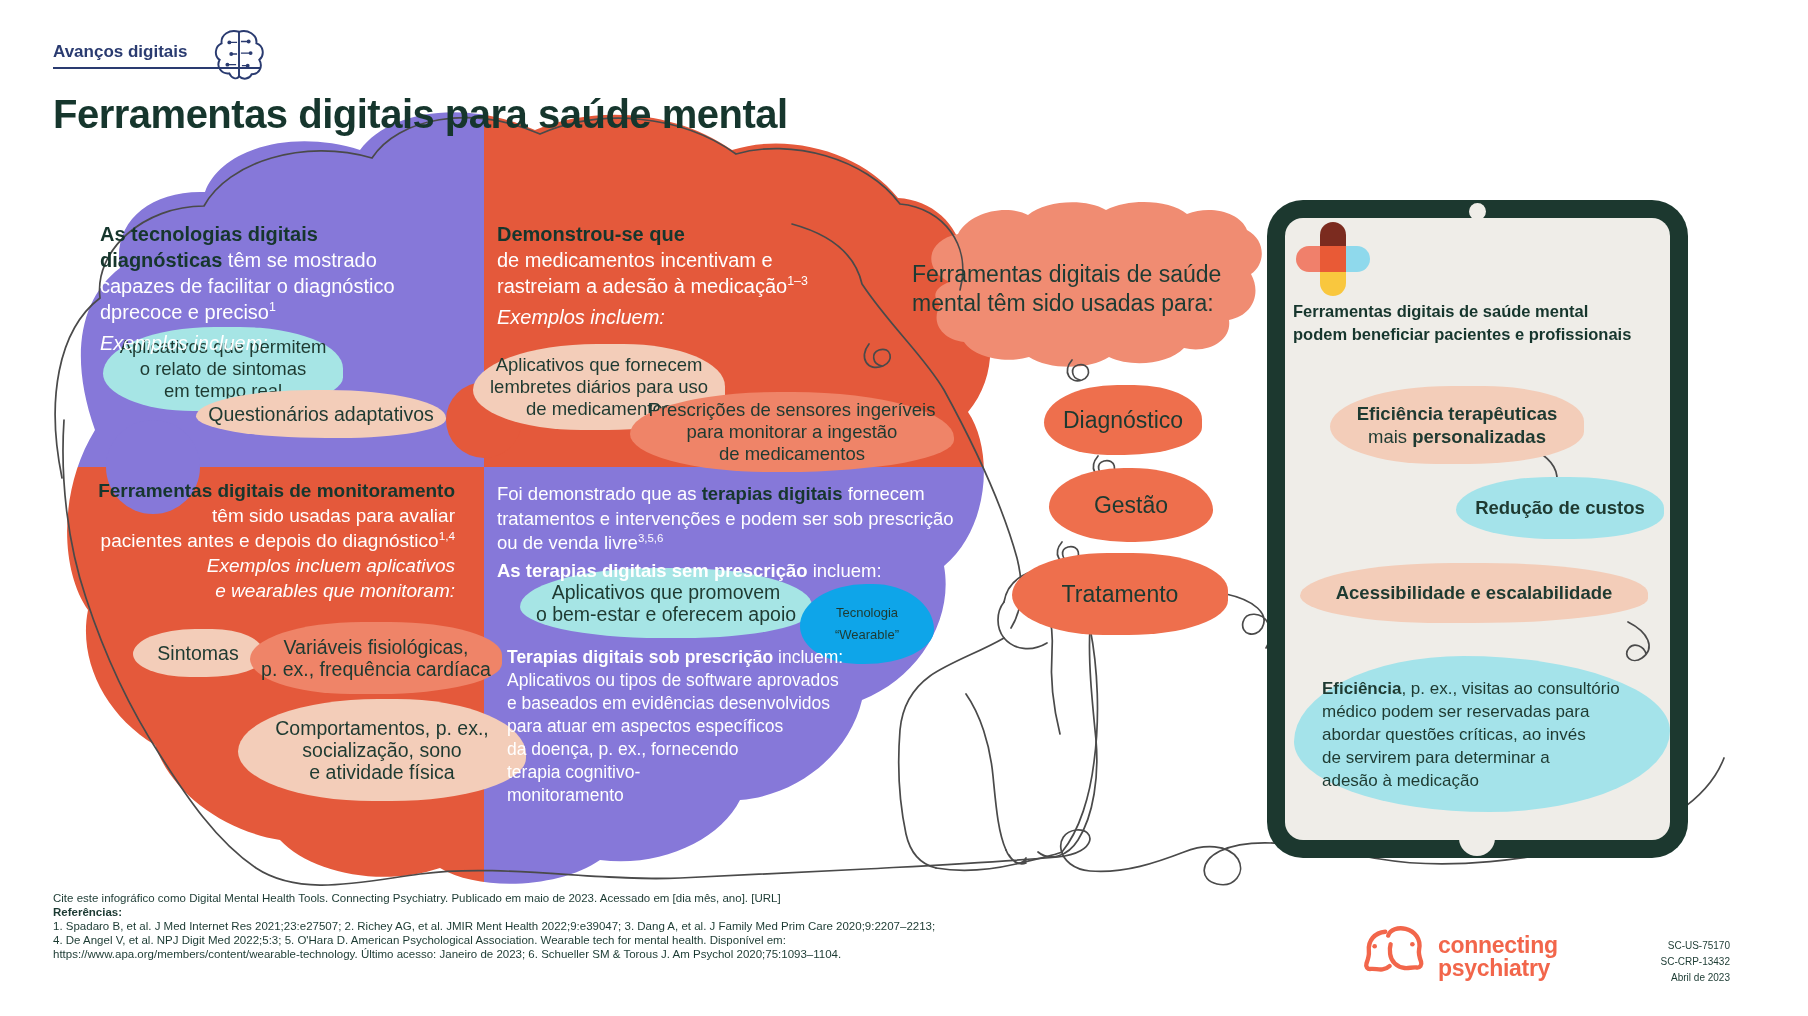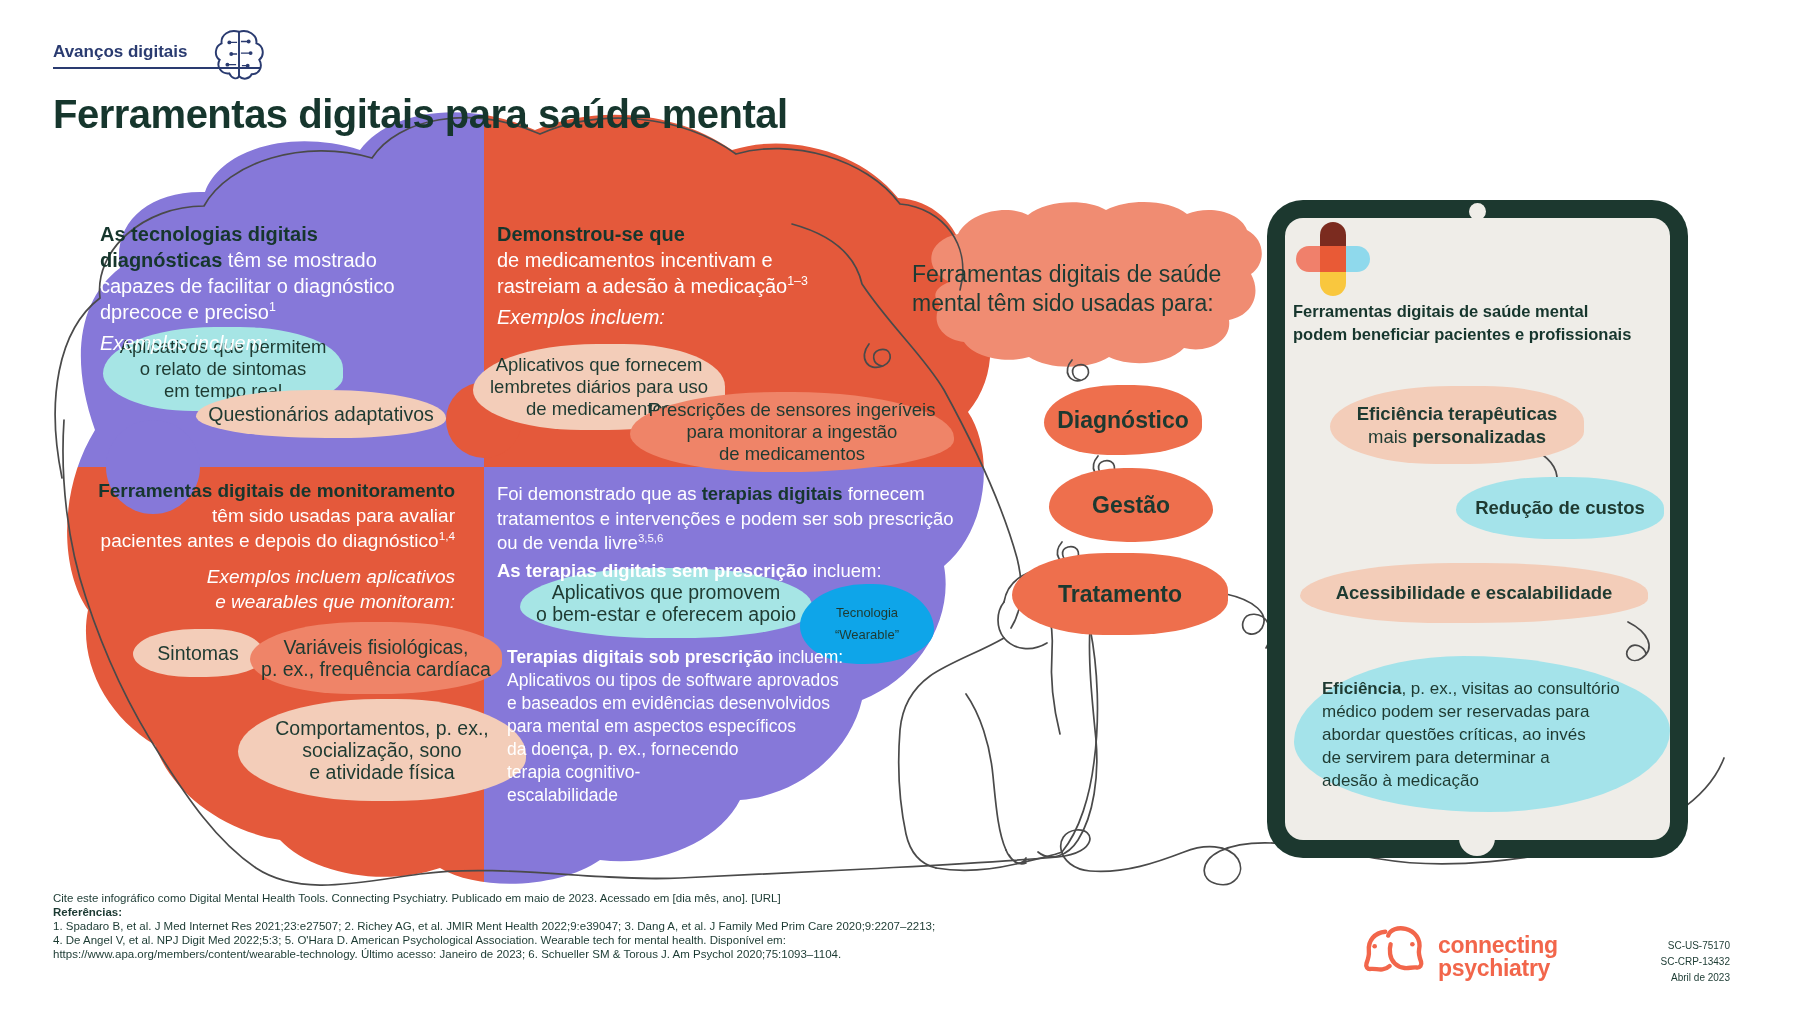--- a/index.html
+++ b/index.html
@@ -13,21 +13,21 @@
   .t-green{color:#16362D}
   .t-white{color:#ffffff}
   .t-navy{color:#2A3B70}
   sup,.sup{font-size:0.62em;vertical-align:super;line-height:0}
   .qline{white-space:nowrap}
   .blob{
     position:absolute;display:flex;flex-direction:column;justify-content:center;
     align-items:center;text-align:center;font-size:18.5px;line-height:22px;color:#1E3A31;
   }
   .blob .qline{white-space:nowrap}
-  .cta{font-weight:bold;font-size:23px;color:#1C3930}
+  .cta{font-weight:normal;font-size:23px;color:#1C3930}
   .footer-line{white-space:nowrap;font-size:11.5px;line-height:14px;color:#1B3A32}
   .code-line{font-size:10px;line-height:16px;color:#1B3A32;text-align:right}
   svg{display:block}
 </style>
 </head>
 <body>
 
 <svg class="abs" style="left:0;top:0;z-index:1" width="1808" height="1016" viewBox="0 0 1808 1016">
   <defs>
     <clipPath id="brainClip">
@@ -117,39 +117,39 @@
   <div class="qline b t-green">Demonstrou-se que</div>
   <div class="qline t-white">de medicamentos incentivam e</div>
   <div class="qline t-white"><span>rastreiam a adesão à medicação</span><sup>1–3</sup></div>
   <div class="qline i t-white" style="margin-top:5px">Exemplos incluem:</div>
 </div>
 
 <div class="abs" style="left:35px;top:478px;width:420px;text-align:right;font-size:19px;line-height:25px;z-index:4">
   <div class="qline b t-green">Ferramentas digitais de monitoramento</div>
   <div class="qline t-white">têm sido usadas para avaliar</div>
   <div class="qline t-white"><span>pacientes antes e depois do diagnóstico</span><sup>1,4</sup></div>
-  <div class="qline i t-white" style="margin-top:11px">Exemplos incluem aplicativos</div>
+  <div class="qline i t-white" style="margin-top:0">Exemplos incluem aplicativos</div>
   <div class="qline i t-white">e wearables que monitoram:</div>
 </div>
 
 <div class="abs" style="left:497px;top:482px;width:500px;font-size:18.5px;line-height:24.5px;z-index:4">
   <div class="qline t-white"><span>Foi demonstrado que as </span><span class="b t-green">terapias digitais</span><span> fornecem</span></div>
   <div class="qline t-white">tratamentos e intervenções e podem ser sob prescrição</div>
   <div class="qline t-white"><span>ou de venda livre</span><sup>3,5,6</sup></div>
   <div class="qline t-white" style="margin-top:3px"><span class="b">As terapias digitais sem prescrição</span><span> incluem:</span></div>
 </div>
 
 <div class="abs t-white" style="left:507px;top:646px;width:392px;font-size:17.5px;line-height:23px;z-index:4">
   <div><span class="b">Terapias digitais sob prescrição</span><span> incluem:</span></div>
   <div class="qline">Aplicativos ou tipos de software aprovados</div>
   <div class="qline">e baseados em evidências desenvolvidos</div>
-  <div class="qline">para mental em aspectos específicos</div>
+  <div class="qline">para atuar em aspectos específicos</div>
   <div class="qline">da doença, p. ex., fornecendo</div>
   <div class="qline">terapia cognitivo-</div>
-  <div class="qline">escalabilidade</div>
+  <div class="qline">monitoramento</div>
 </div>
 
 <div class="blob" style="left:103px;top:327px;width:240px;height:84px;background:#A6E5E5;border-radius:52% 48% 58% 42% / 62% 55% 45% 50%;z-index:3">
   <div class="qline">Aplicativos que permitem</div>
   <div class="qline">o relato de sintomas</div>
   <div class="qline">em tempo real</div>
 </div>
 <div class="blob" style="left:196px;top:390px;width:250px;height:48px;background:#F3CDB9;border-radius:50% 50% 45% 55% / 58% 62% 42% 48%;font-size:19.5px;z-index:3">
   <div class="qline">Questionários adaptativos</div>
 </div>

